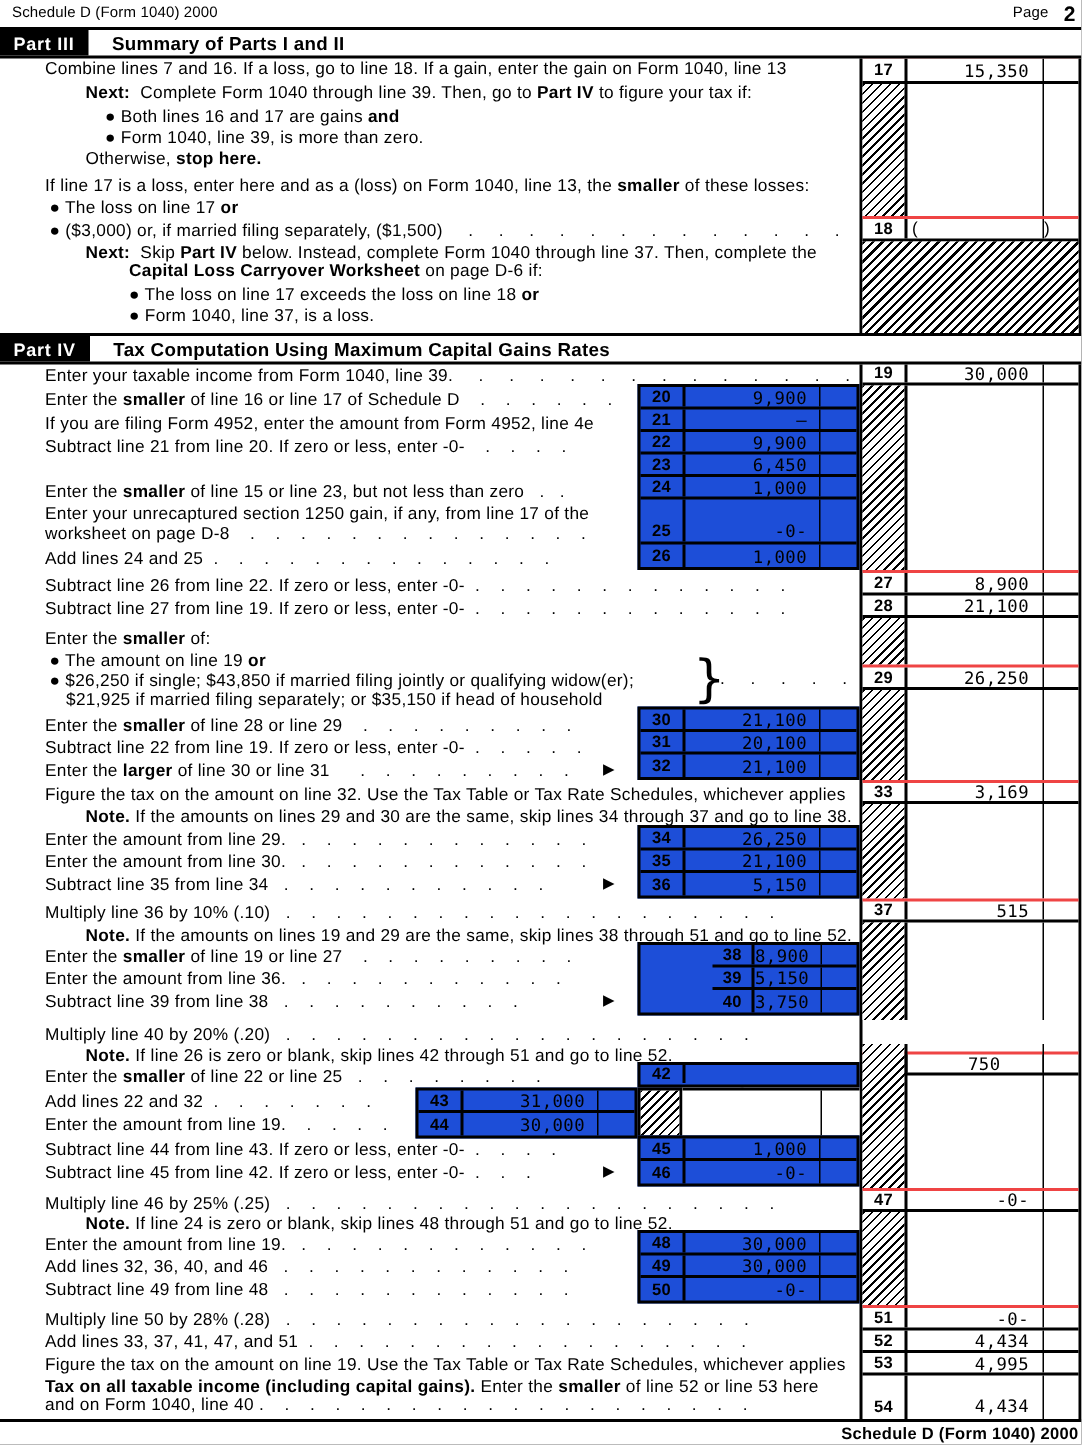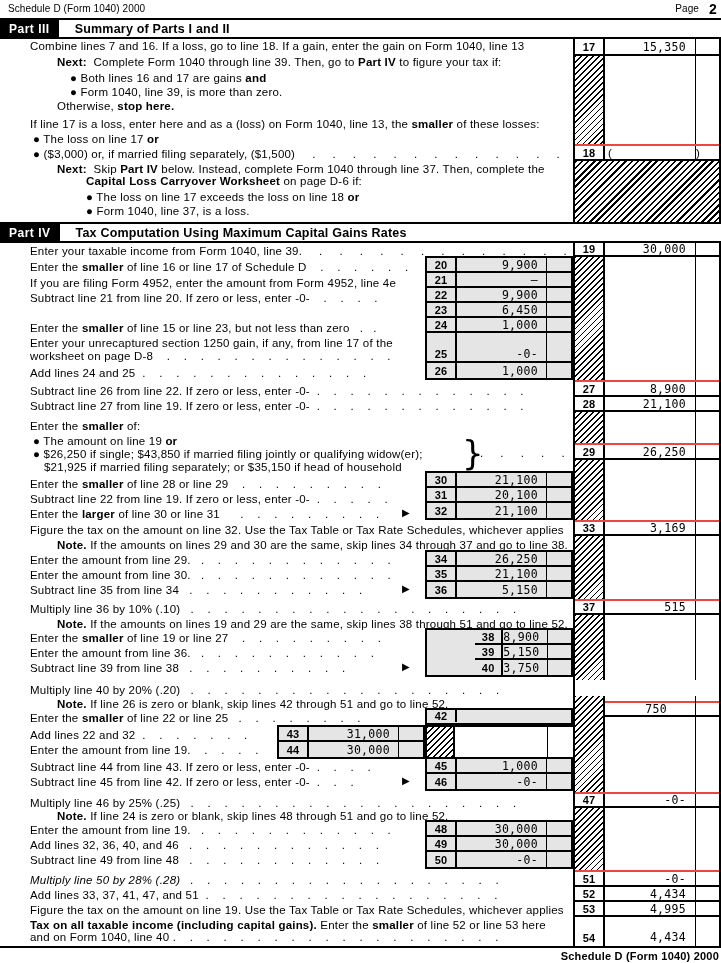--- a/index.html
+++ b/index.html
@@ -23,21 +23,21 @@
   .rseg{position:absolute;left:0;right:0;display:flex;box-sizing:border-box;align-items:stretch;}
   .rbox{border-bottom:2px solid #000;}
   .bt{border-top:2px solid #ef4444;}
   .rlab{width:30px;border-right:2px solid #000;font-weight:bold;font-size:11px;display:flex;
         align-items:center;justify-content:center;box-sizing:border-box;}
   .ramt{flex:1;display:flex;align-items:center;justify-content:flex-end;padding-right:9px;box-sizing:border-box;}
   .ramt.open{justify-content:flex-start;padding-left:3px;}
   .rcent{width:24px;border-left:1.5px solid #000;box-sizing:border-box;display:flex;align-items:center;}
   .vbot .ramt,.vbot .rlab{align-items:flex-end;padding-bottom:2px;}
   
-  .stack{position:absolute;border:2px solid #000;box-sizing:border-box;background:#e5e5e5;z-index:2;}
+  .stack{position:absolute;border:2px solid #000;box-sizing:border-box;background:#1d4ed8;z-index:2;}
   .srow{display:flex;height:15px;box-sizing:border-box;border-bottom:2px solid #000;align-items:center;}
   .srow:last-child{border-bottom:none;}
   .sno{width:30px;align-self:stretch;border-right:2px solid #000;font-weight:bold;font-size:11px;
        display:flex;align-items:center;justify-content:center;box-sizing:border-box;}
   .sval{flex:1;text-align:right;padding-right:8px;}
   .scent{width:25px;align-self:stretch;border-left:1.5px solid #000;box-sizing:border-box;}
   .srow.tall{align-items:flex-end;}
   .srow.tall .sno{align-items:flex-end;padding-bottom:1px;}
   .val{font-family:"DejaVu Sans Mono",monospace;font-size:11.5px;letter-spacing:0.3px;}
   
@@ -382,21 +382,21 @@
   <div class="tl" style="top:712px;left:30px;width:392px;"><span>Enter the </span><span class="b">smaller</span><span> of line 22 or line 25</span><span>   .    .    .    .    .    .    .    .</span></div>
   <div class="tl" style="top:729px;left:30px;width:244px;"><span>Add lines 22 and 32</span><span>  .    .    .    .    .    .    .</span></div>
   <div class="tl" style="top:744px;left:30px;width:244px;"><span>Enter the amount from line 19.</span><span>    .    .    .    .</span></div>
   <div class="tl" style="top:761px;left:30px;width:392px;"><span>Subtract line 44 from line 43. If zero or less, enter -0-</span><span>  .    .    .    .</span></div>
   <div class="tl" style="top:776px;left:30px;width:370px;"><span>Subtract line 45 from line 42. If zero or less, enter -0-</span><span>  .    .    .</span></div>
   <div class="tl" style="top:797px;left:30px;width:540px;"><span>Multiply line 46 by 25% (.25)</span><span>   .    .    .    .    .    .    .    .    .    .    .    .    .    .    .    .    .    .    .    .</span></div>
   <div class="tl" style="top:810px;left:57px;width:510px;"><span class="b">Note.</span><span> If line 24 is zero or blank, skip lines 48 through 51 and go to line 52.</span></div>
   <div class="tl" style="top:824px;left:30px;width:392px;"><span>Enter the amount from line 19.</span><span>   .    .    .    .    .    .    .    .    .    .    .    .</span></div>
   <div class="tl" style="top:839px;left:30px;width:392px;"><span>Add lines 32, 36, 40, and 46</span><span>   .    .    .    .    .    .    .    .    .    .    .    .</span></div>
   <div class="tl" style="top:854px;left:30px;width:392px;"><span>Subtract line 49 from line 48</span><span>   .    .    .    .    .    .    .    .    .    .    .    .</span></div>
-  <div class="tl" style="top:874px;left:30px;width:540px;font-style:italic;"><span>Multiply line 50 by 28% (.28)</span><span>   .    .    .    .    .    .    .    .    .    .    .    .    .    .    .    .    .    .    .</span></div>
+  <div class="tl" style="top:874px;left:30px;width:540px;"><span>Multiply line 50 by 28% (.28)</span><span>   .    .    .    .    .    .    .    .    .    .    .    .    .    .    .    .    .    .    .</span></div>
   <div class="tl" style="top:889px;left:30px;width:540px;"><span>Add lines 33, 37, 41, 47, and 51</span><span>  .    .    .    .    .    .    .    .    .    .    .    .    .    .    .    .    .    .</span></div>
   <div class="tl" style="top:904px;left:30px;width:540px;"><span>Figure the tax on the amount on line 19. Use the Tax Table or Tax Rate Schedules, whichever applies</span></div>
   <div class="tl" style="top:919px;left:30px;width:540px;"><span class="b">Tax on all taxable income (including capital gains).</span><span> Enter the </span><span class="b">smaller</span><span> of line 52 or line 53 here</span></div>
   <div class="tl" style="top:931px;left:30px;width:540px;"><span>and on Form 1040, line 40</span><span> .    .    .    .    .    .    .    .    .    .    .    .    .    .    .    .    .    .    .    .</span></div>
 
   <span class="arrow" style="left:402px;top:507px;">▶</span>
   <span class="arrow" style="left:402px;top:583px;">▶</span>
   <span class="arrow" style="left:402px;top:661px;">▶</span>
   <span class="arrow" style="left:402px;top:775px;">▶</span>
 

